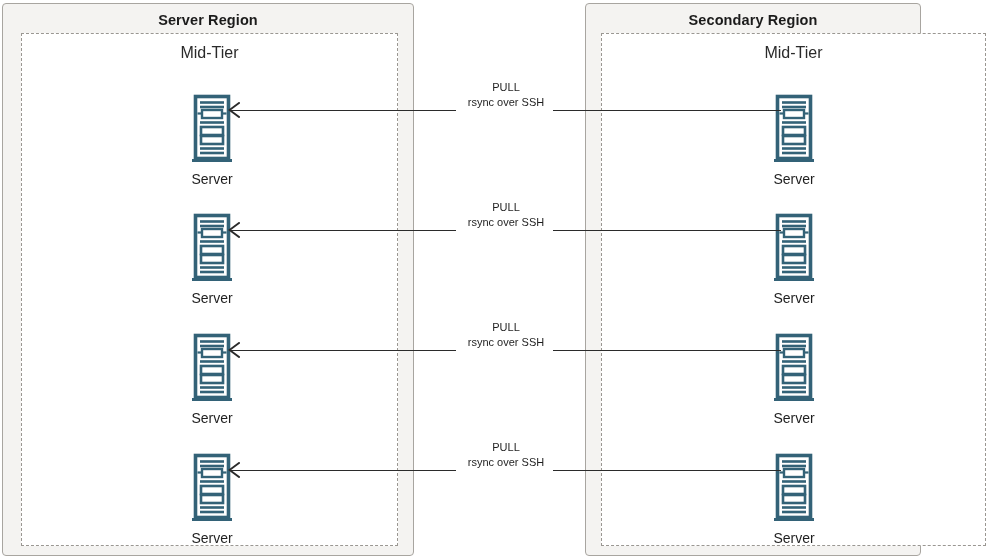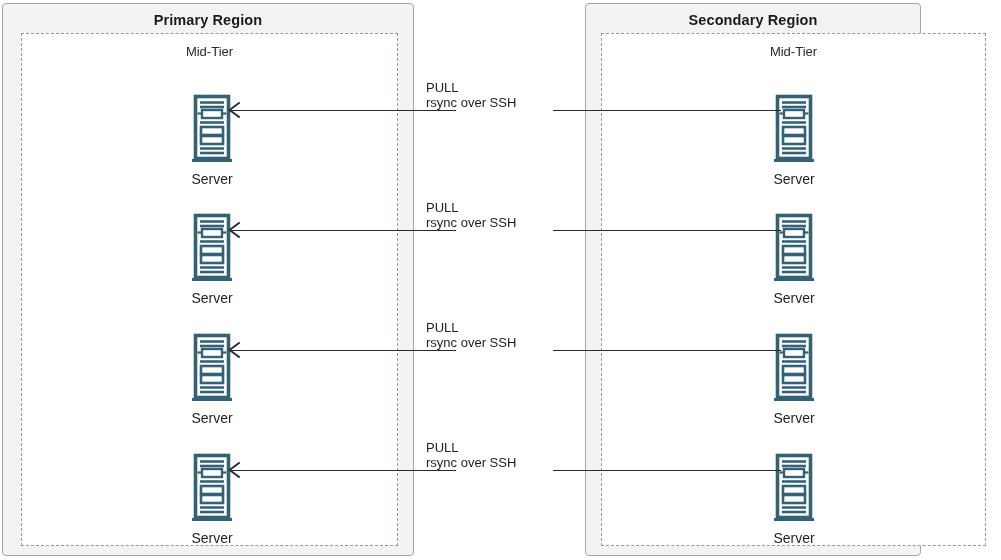--- a/index.html
+++ b/index.html
@@ -56,21 +56,21 @@
   }
   #tier-primary   { left: 18px; width: 377px; }
   #tier-secondary { left: 15px; width: 385px; }
 
   .tier-title {
     position: absolute;
     top: 10px;
     left: 0;
     width: 100%;
     text-align: center;
-    font-size: 13px;
+    font-size: 16px;
     color: #2a2a2a;
   }
 
   
   .node {
     position: absolute;
     width: 96px;
     margin-left: -48px;
     text-align: center;
   }
@@ -103,38 +103,38 @@
   .link .head {
     position: absolute;
     top: 22px;
     left: 0;
     width: 12px;
     height: 16px;
   }
   .link .lbl {
     position: absolute;
     top: 0;
-    text-align: left;
+    text-align: center;
     width: 160px;
     margin-left: -80px;
-    font-size: 13px;
+    font-size: 11px;
     color: #1f1f1f;
     line-height: 15px;
     background: transparent;
   }
   .link .lbl .l1 { display: block; }
   .link .lbl .l2 { display: block; }
 </style>
 </head>
 <body>
 
 <div id="canvas">
 
   <div class="region" id="region-primary">
-    <div class="region-title">Primary Region</div>
+    <div class="region-title">Server Region</div>
 
     <div class="tier" id="tier-primary">
       <div class="tier-title">Mid-Tier</div>
 
       <div class="node" style="left:190px; top:60px;">
         <span class="glyph">
           <svg viewBox="0 0 46 72" width="46" height="72" xmlns="http://www.w3.org/2000/svg">
             <g fill="none" stroke="#336277">
               <rect x="6.5" y="2.5" width="33" height="62" stroke-width="3.6"></rect>
               <line x1="11" y1="8.5" x2="35" y2="8.5" stroke-width="2.6"></line>

